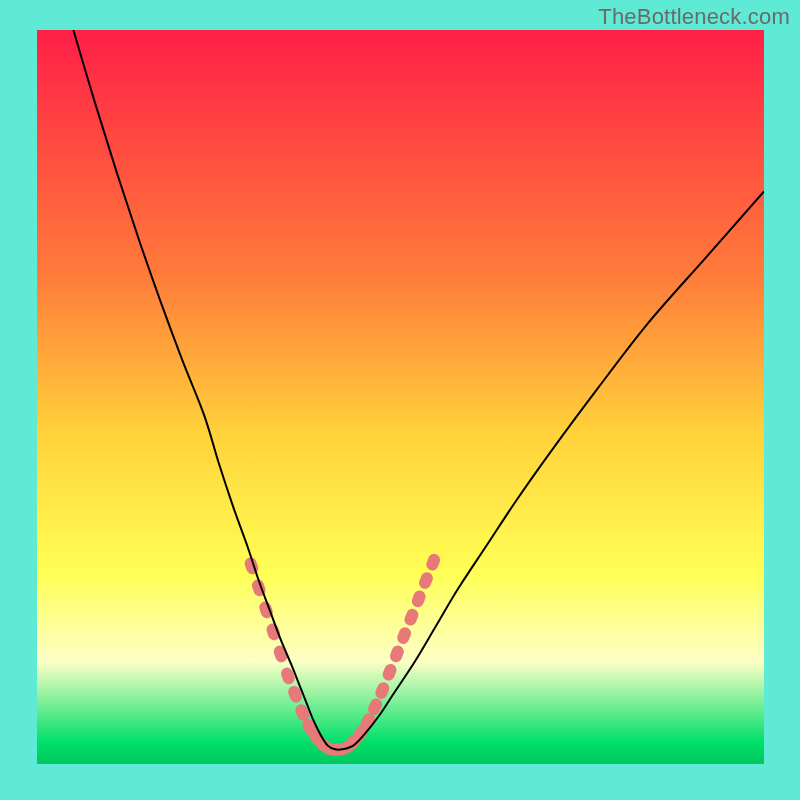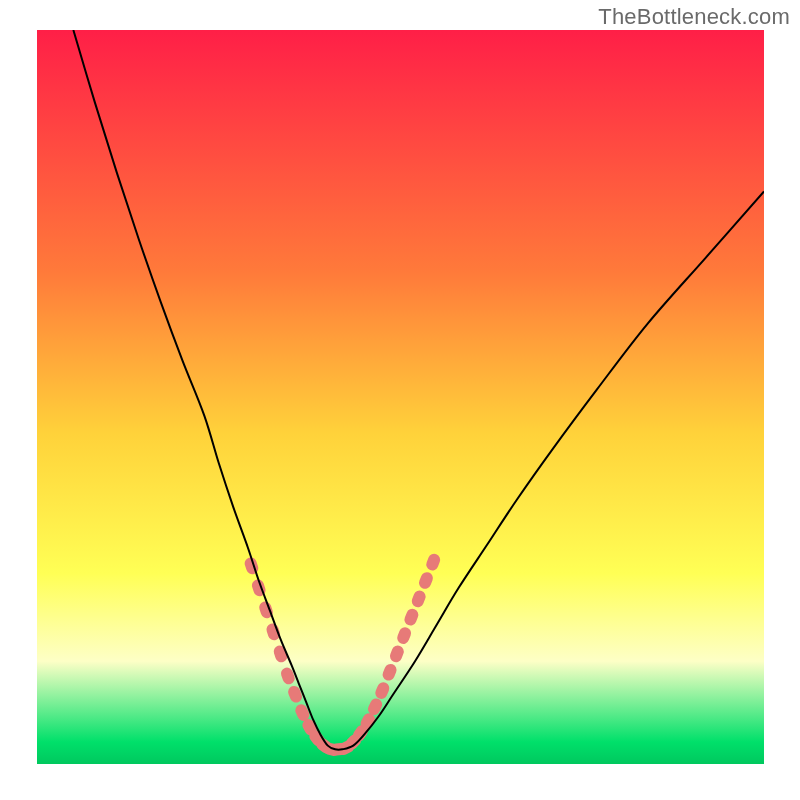--- a/index.html
+++ b/index.html
@@ -10,21 +10,21 @@
     background: #000;
     overflow: hidden;
     font-family: Arial, Helvetica, sans-serif;
   }
   .frame {
     position: absolute;
     left: 0;
     top: 0;
     width: 800px;
     height: 800px;
-    background: #ffffff;
+    background: #5eead4;
   }
   .watermark {
     position: absolute;
     top: 4px;
     right: 10px;
     color: #6a6a6a;
     font-size: 22px;
     font-weight: 500;
     letter-spacing: 0.2px;
     user-select: none;

